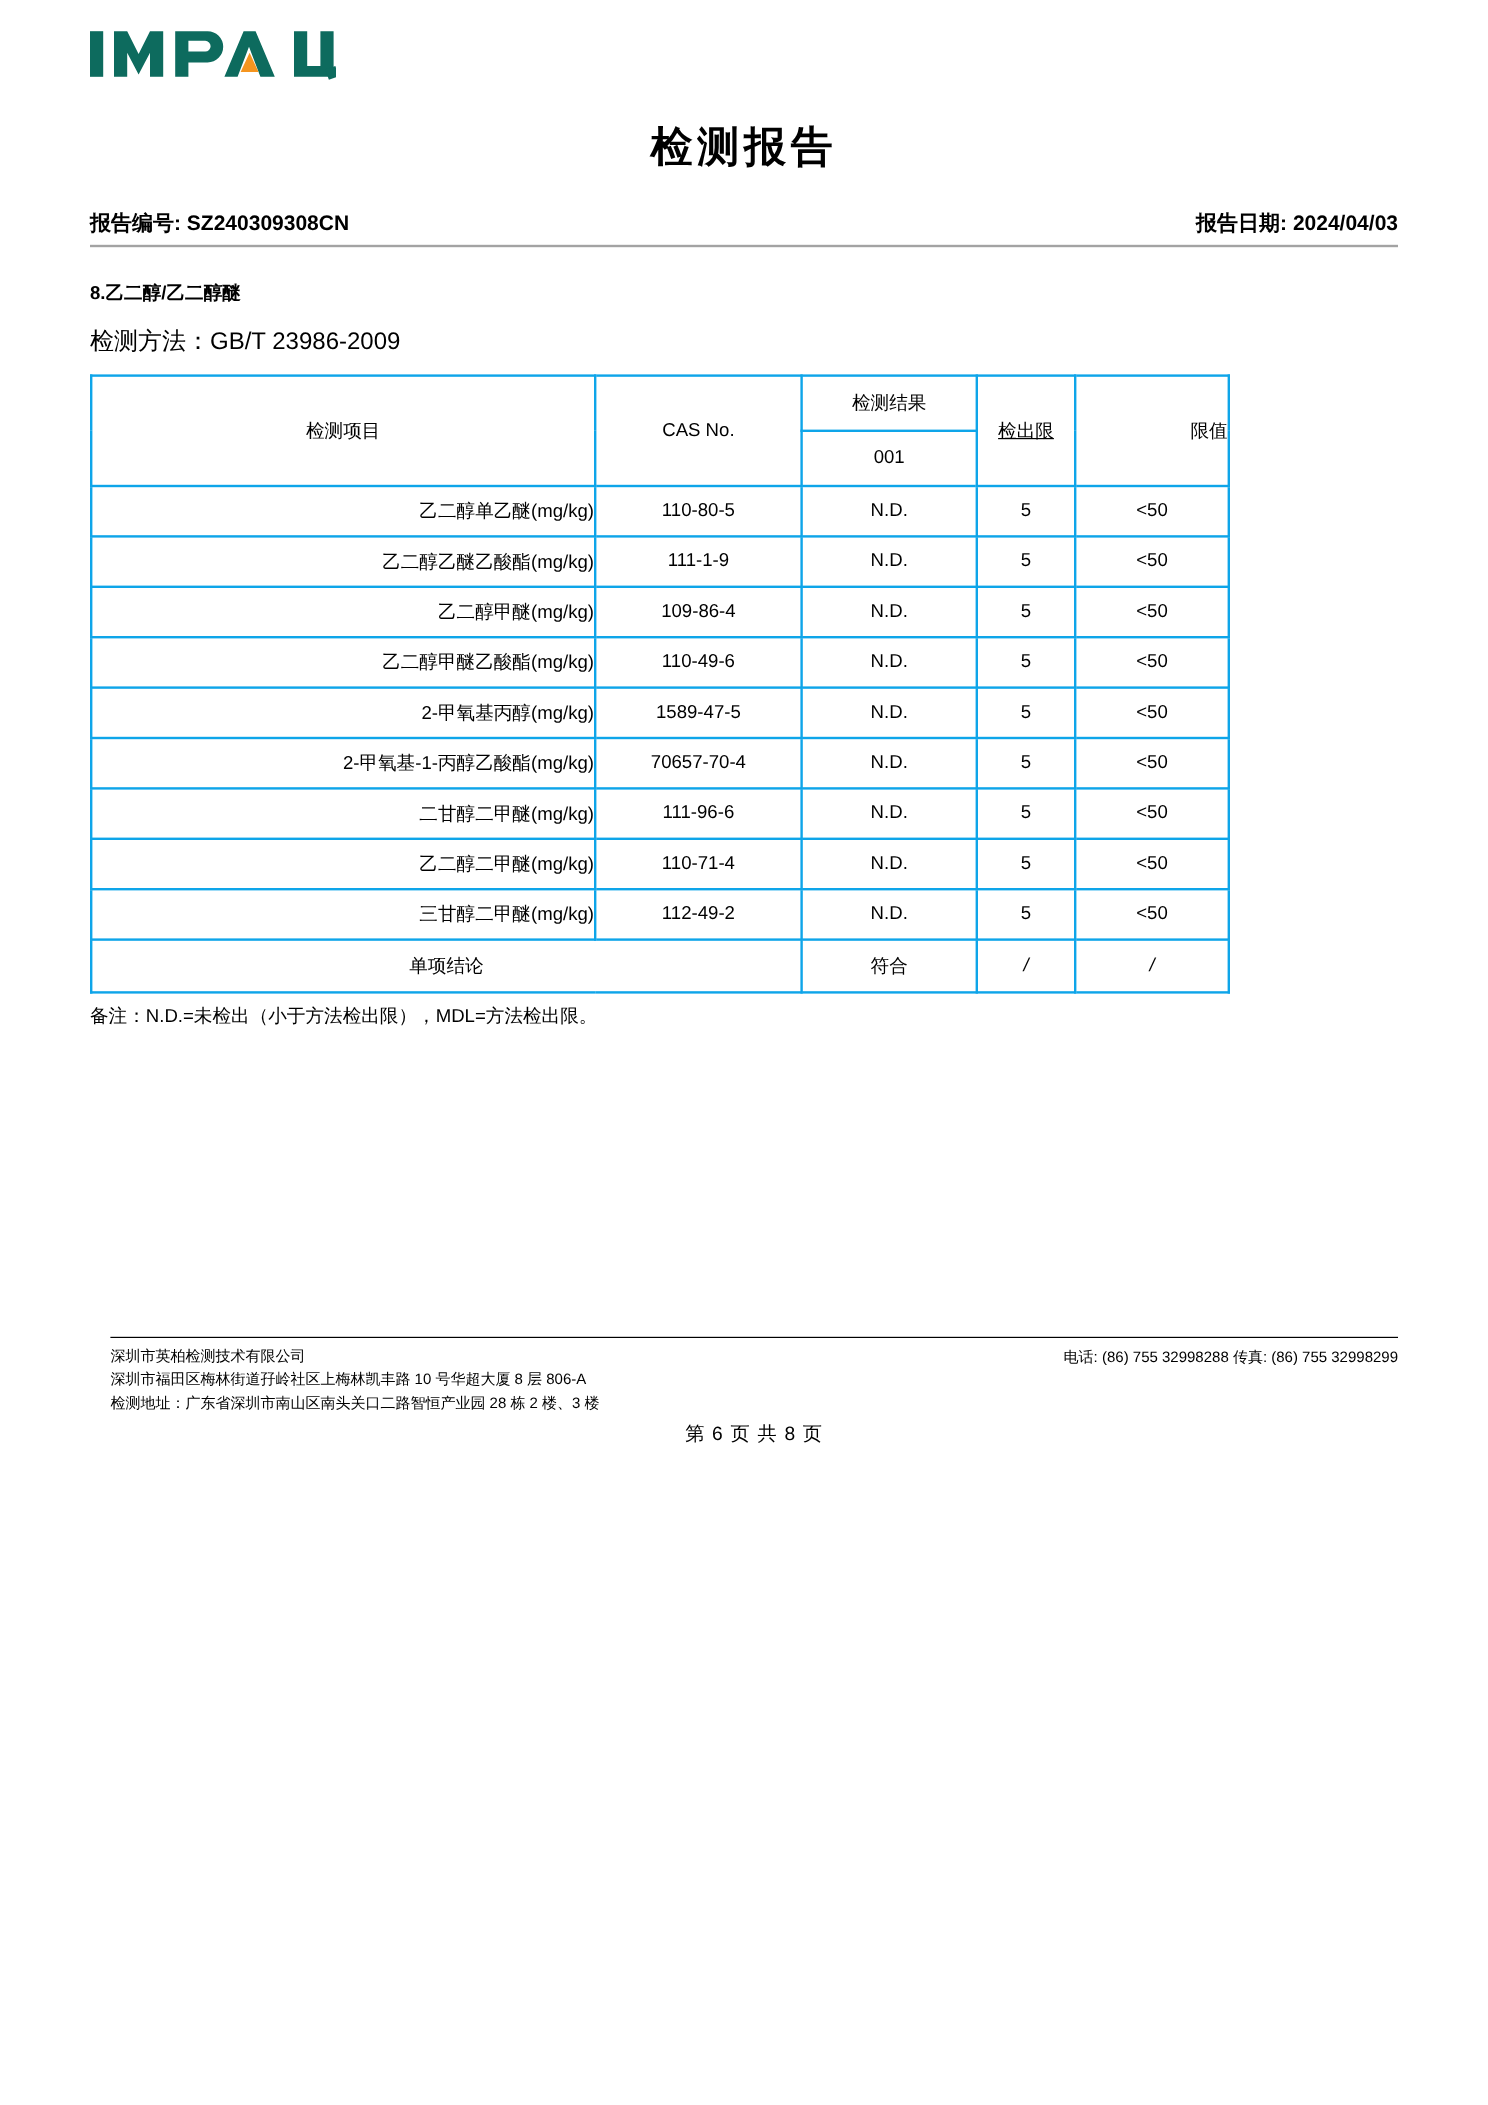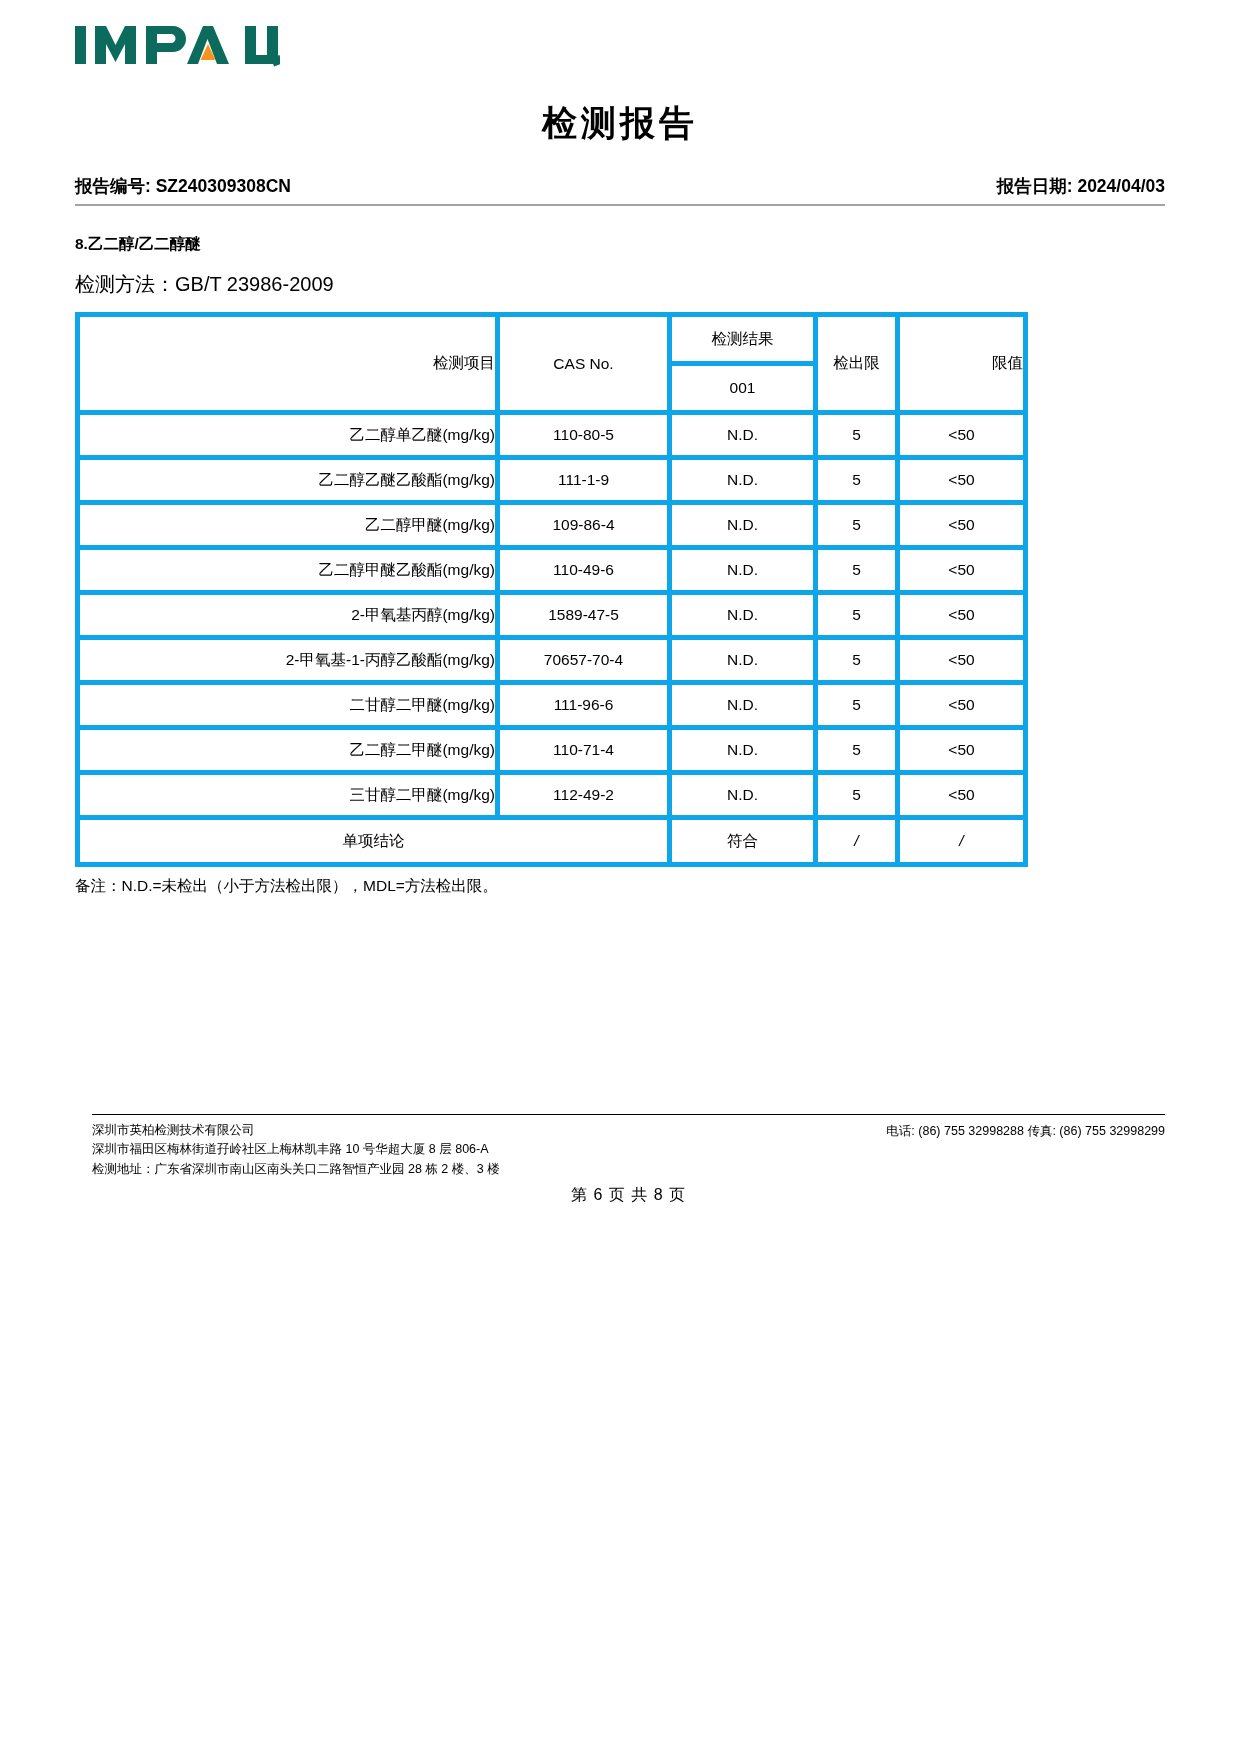--- a/index.html
+++ b/index.html
@@ -76,29 +76,29 @@
 
   
   table.result-table {
     margin-top: 14px;
     border-collapse: collapse;
     width: 948px;
     table-layout: fixed;
     font-size: 15.5px;
   }
   table.result-table td, table.result-table th {
-    border: 5px solid #0ea5e9;
+    border: 2px solid #0ea5e9;
     padding: 0;
     font-weight: 400;
     vertical-align: middle;
   }
-  th.col-item    { width: 420px; text-align: right; }
+  th.col-item    { width: 420px; }
   th.col-cas     { width: 172px; }
   th.col-result  { width: 146px; }
-  th.col-mdl     { width: 82px;  }
+  th.col-mdl     { width: 82px; text-decoration: underline;  }
   th.col-limit   { width: 128px; text-align: right; }
 
   .th-center {
     text-align: center;
     height: 44px;
   }
   .th-tall {
     text-align: center;
     height: 88px;
   }

